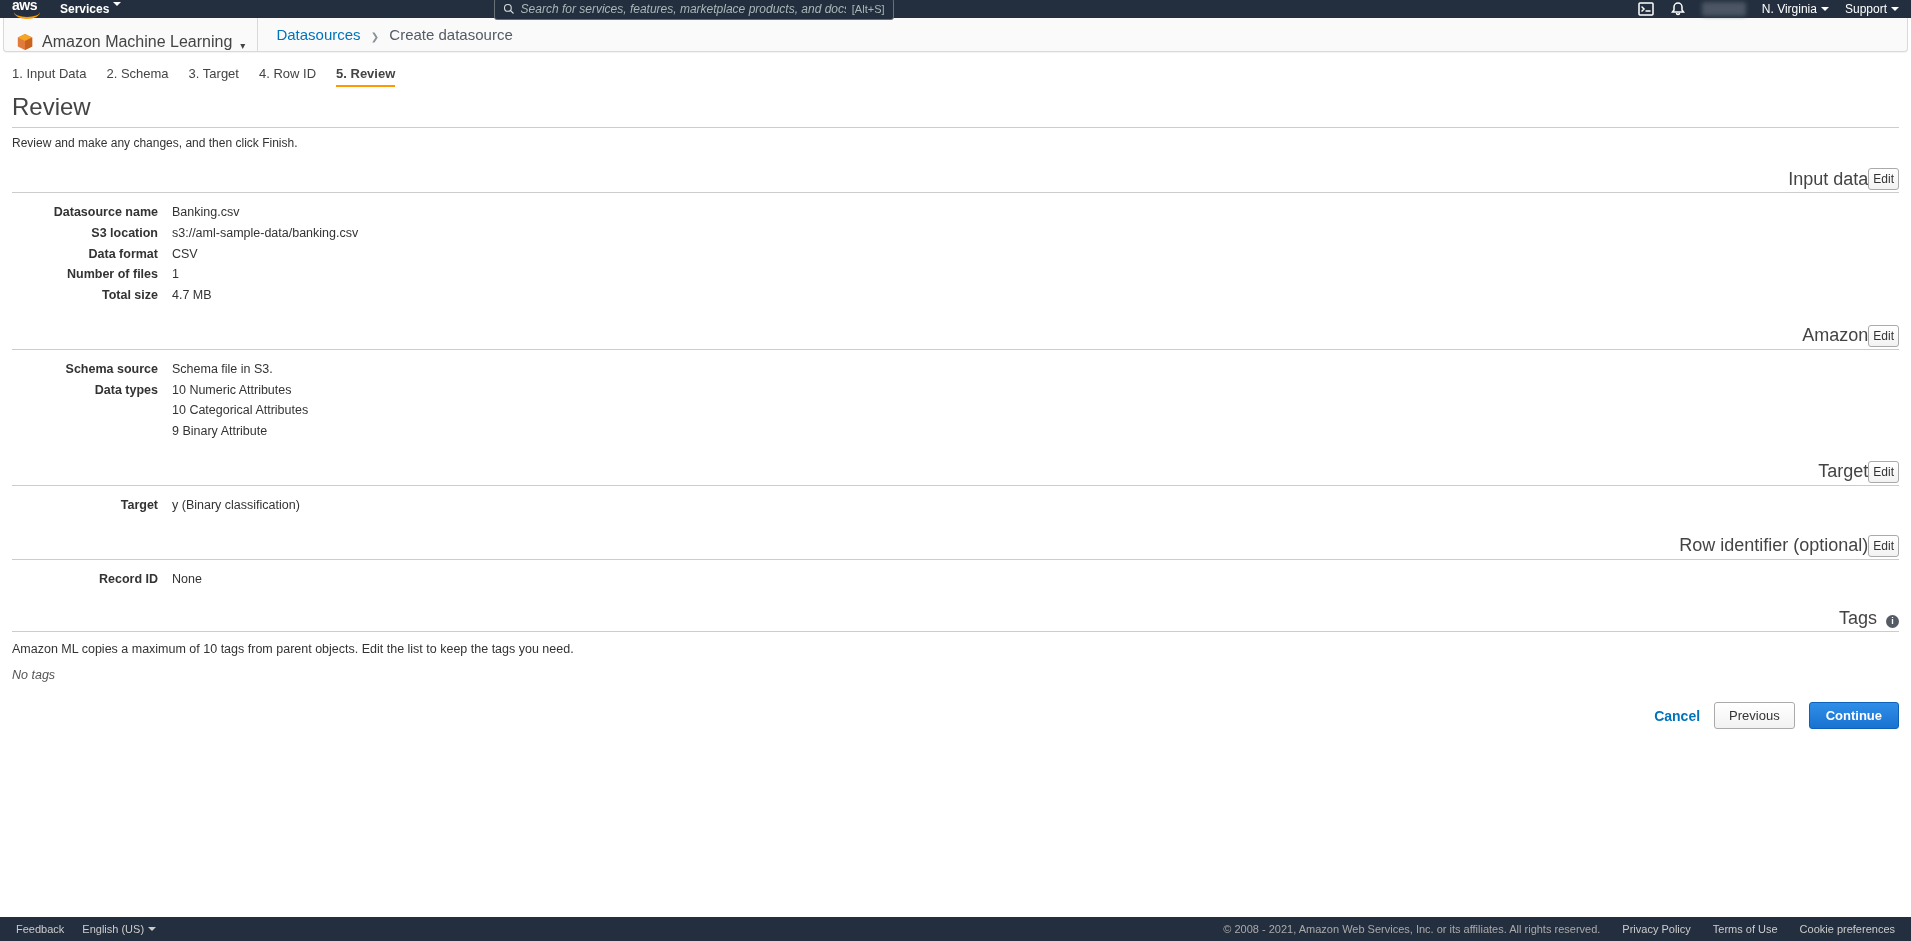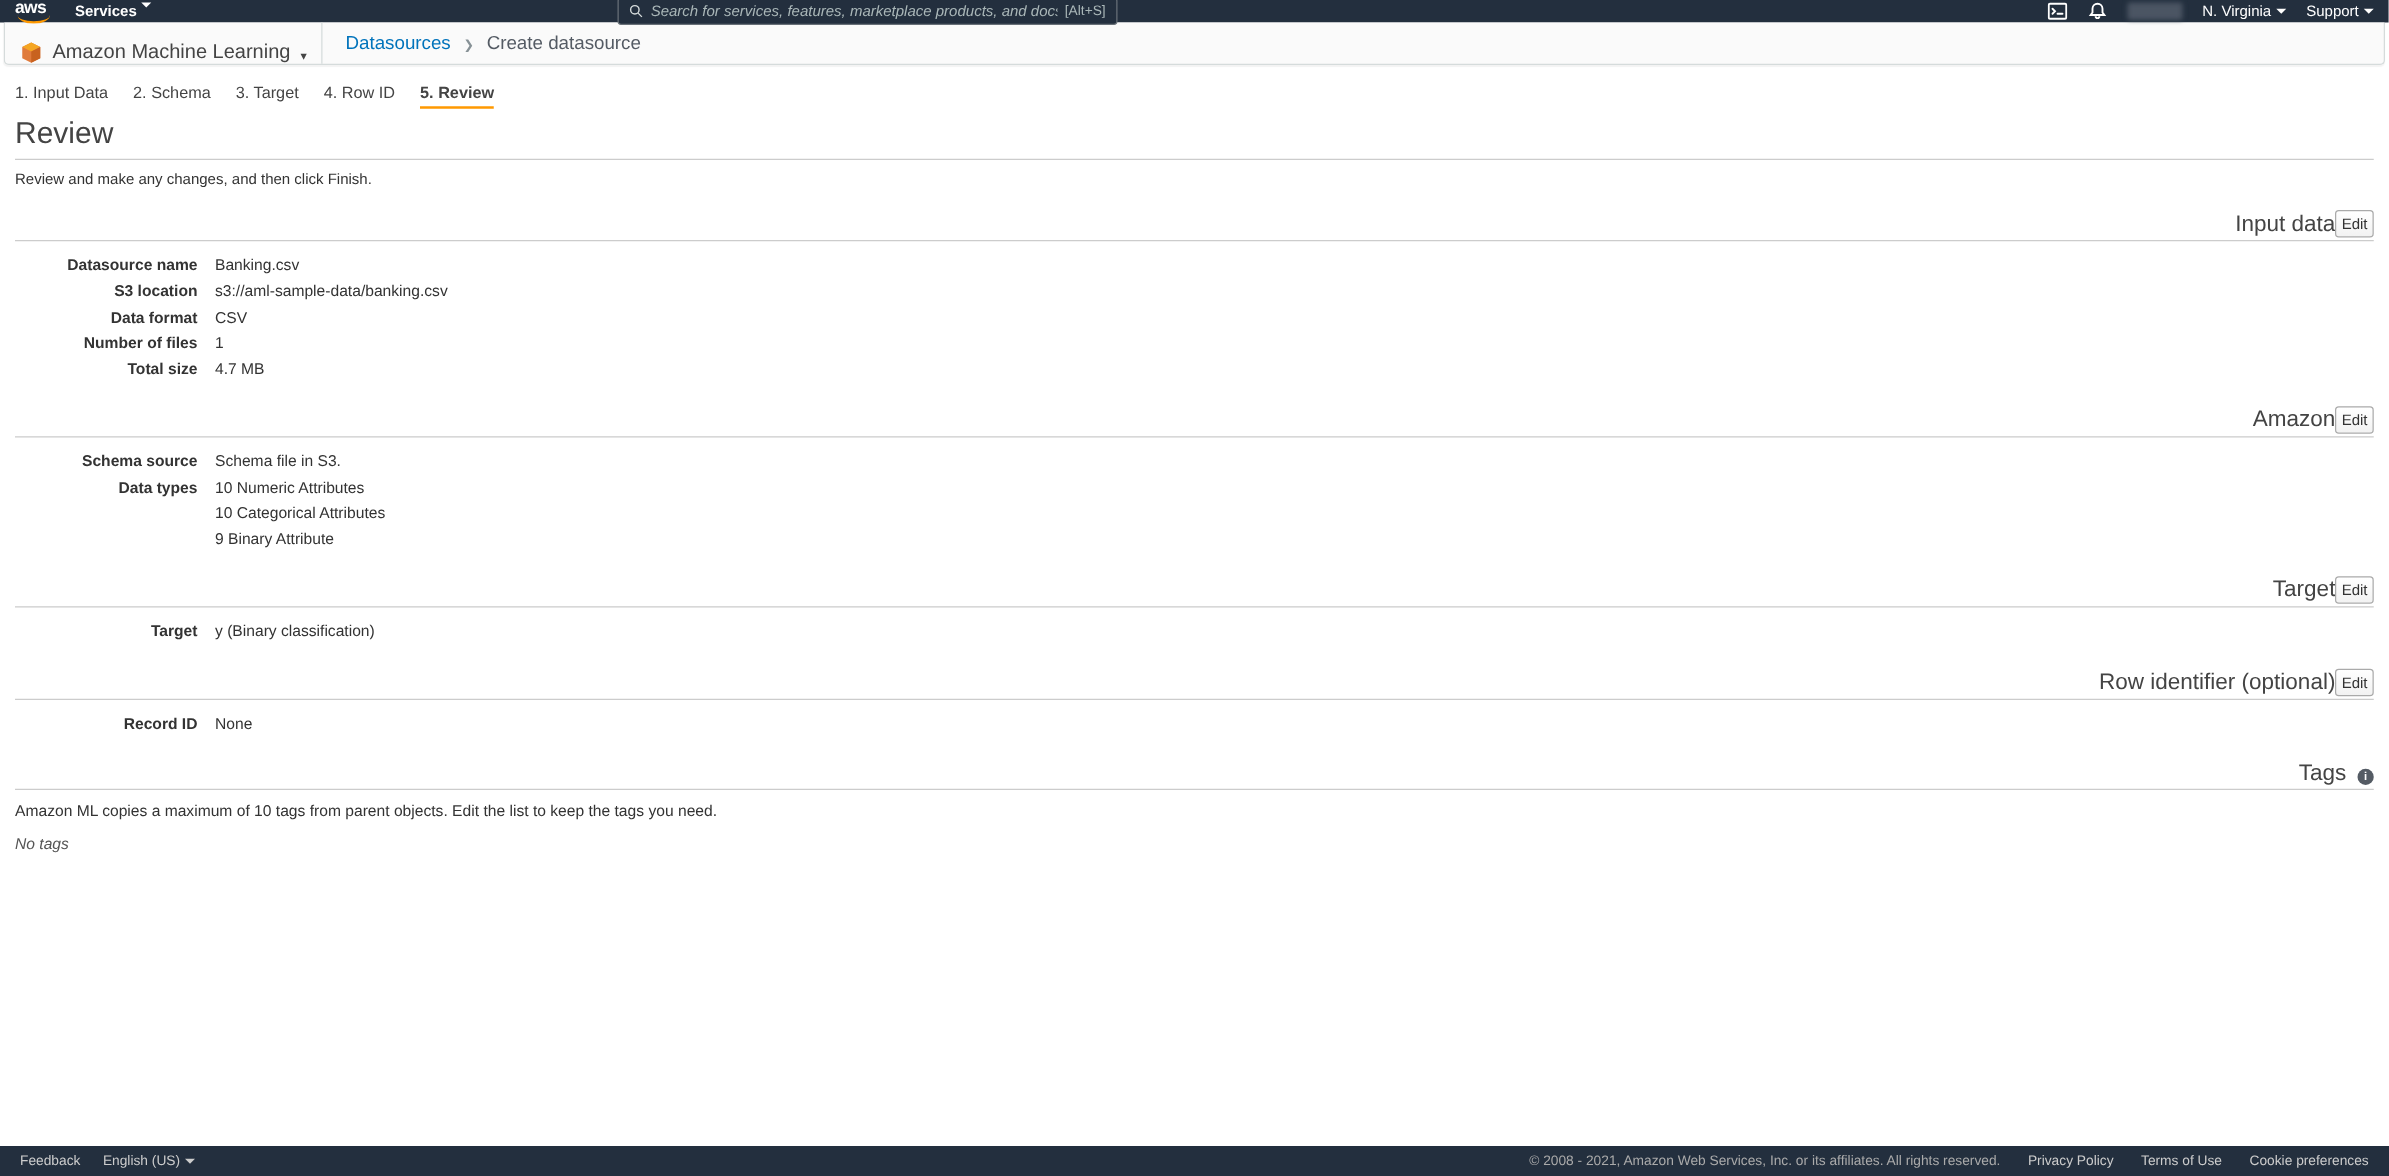--- a/index.html
+++ b/index.html
@@ -222,20 +222,25 @@
     <div class="section-header">
       <h2 class="section-title">
         <span>Tags</span>
         <span class="info-icon">i</span>
       </h2>
     </div>
     <p class="subtext">Amazon ML copies a maximum of 10 tags from parent objects. Edit the list to keep the tags you need.</p>
     <p class="no-tags">No tags</p>
   </div>
 
+  <div class="actions">
+    <span class="cancel-link">Cancel</span>
+    <button class="gray-btn">Previous</button>
+    <button class="primary-btn">Continue</button>
+  </div>
 
 </div>
 
 <div class="footer">
   <div class="footer-left">
     <span class="footer-link">Feedback</span>
     <span class="footer-link">
       <span>English (US)</span>
       <span class="caret-down"></span>
     </span>

